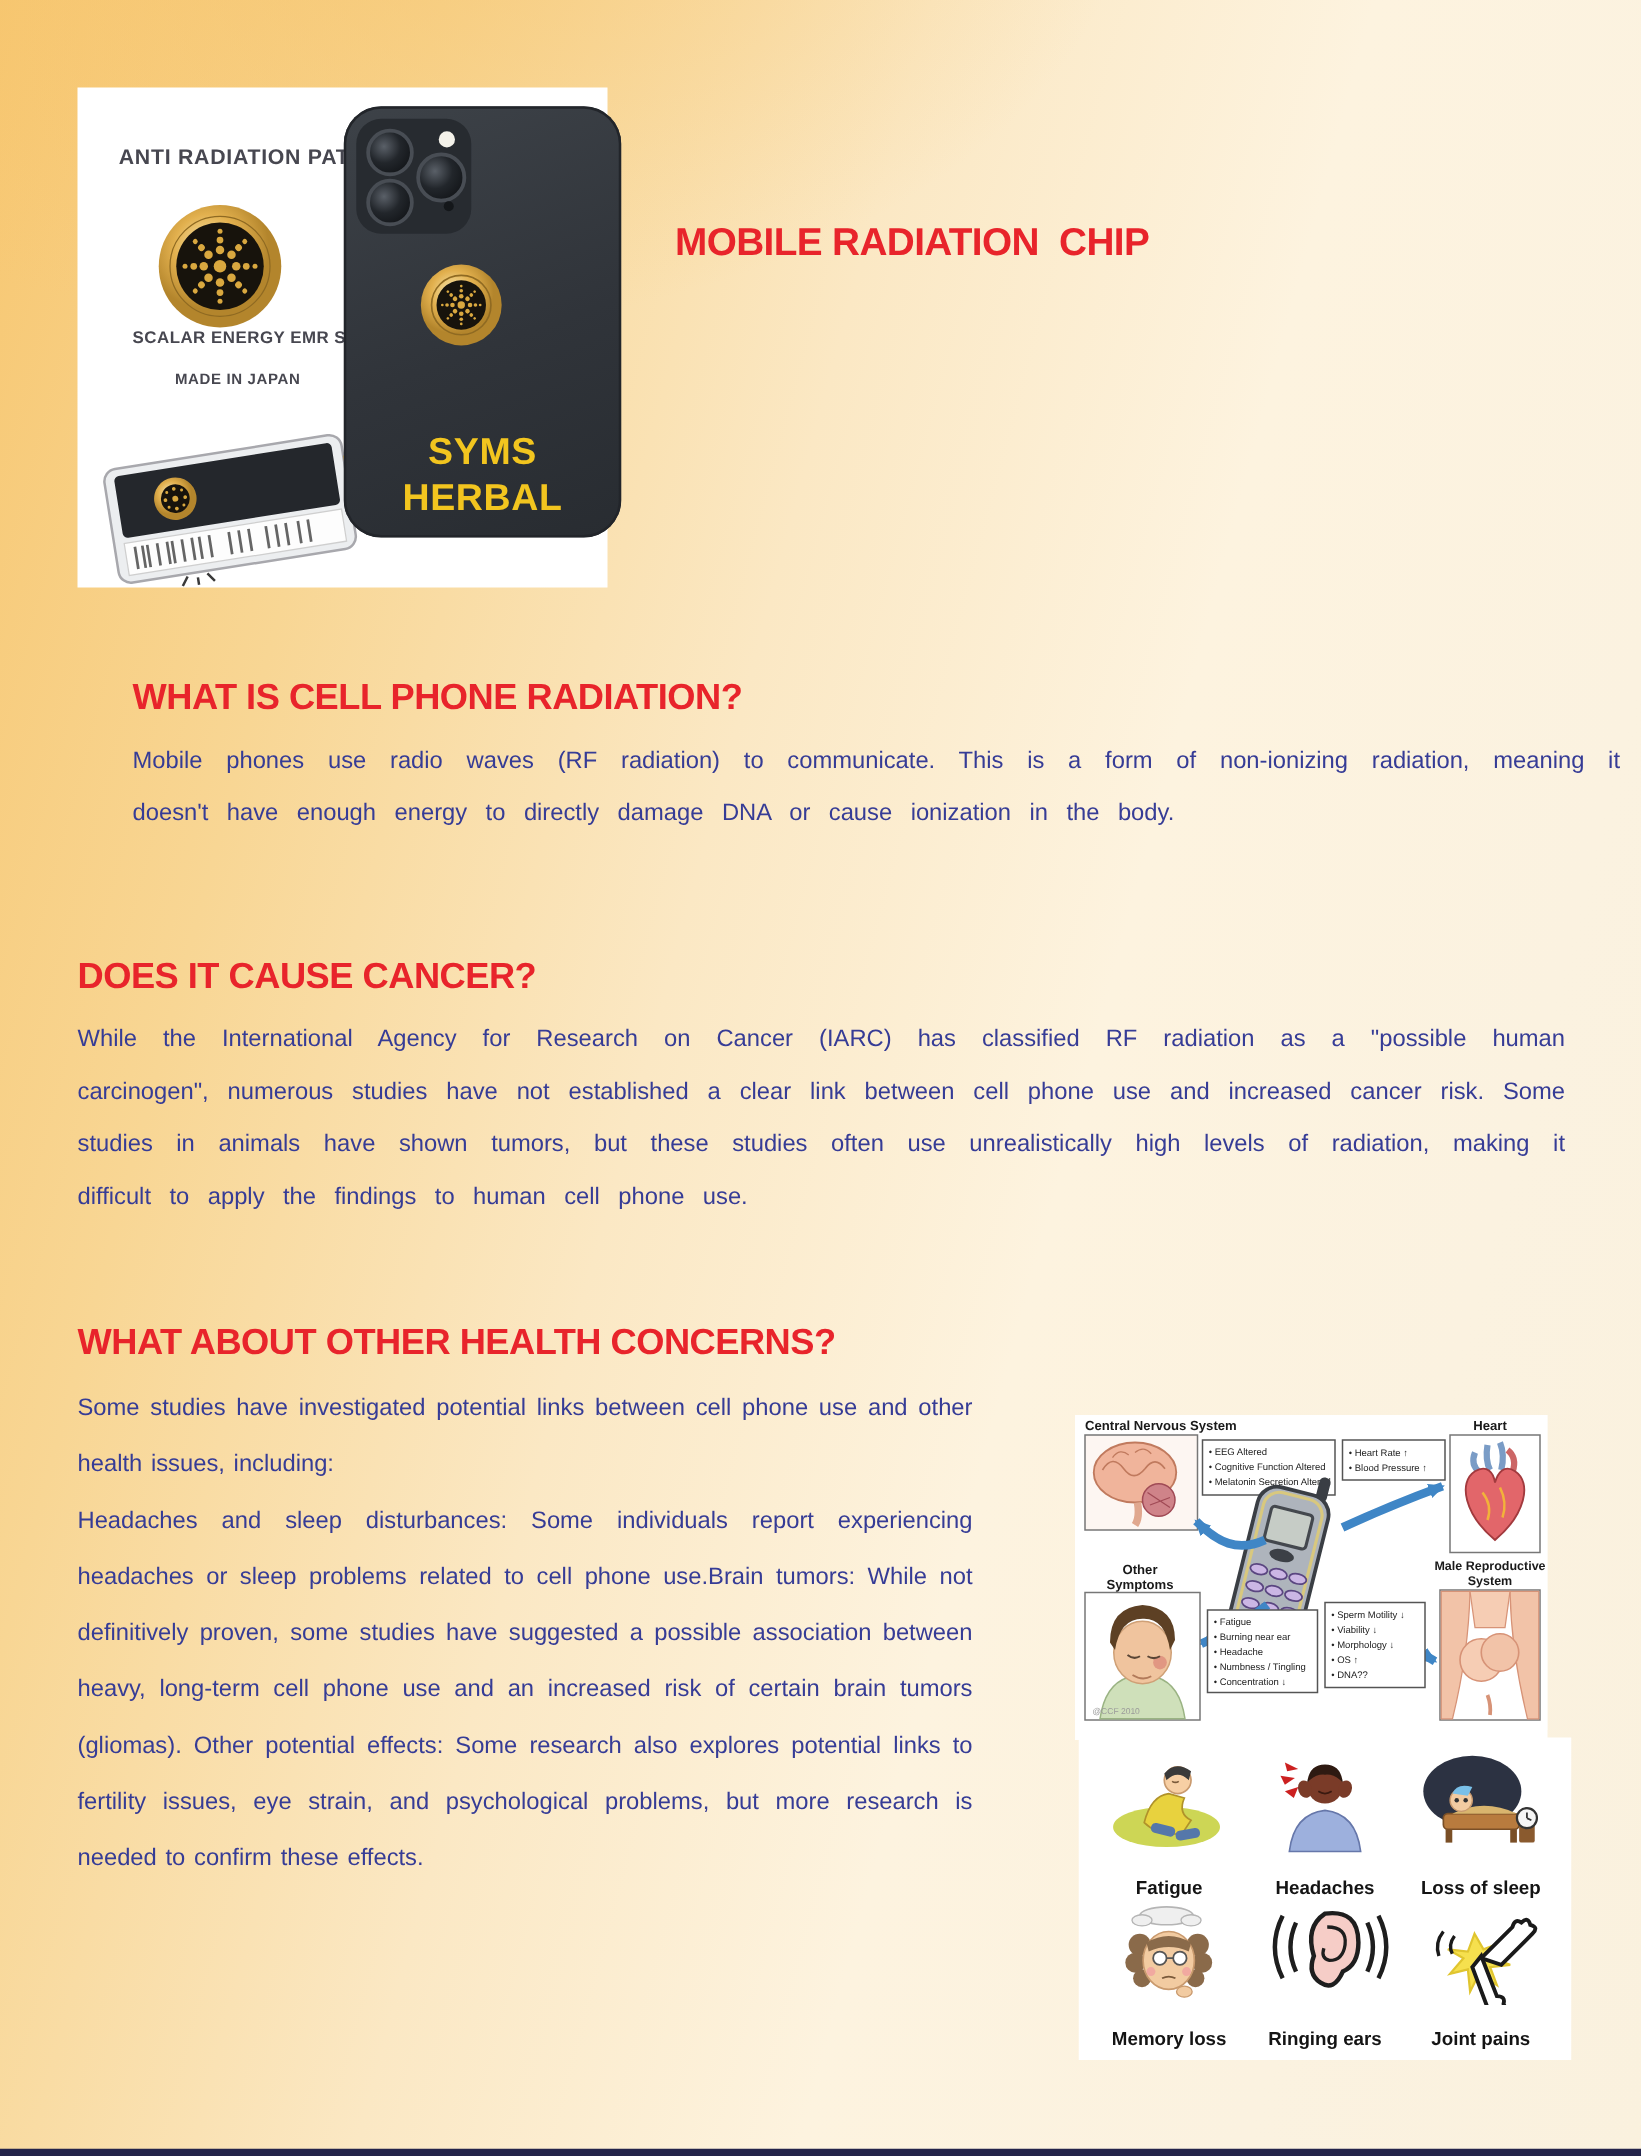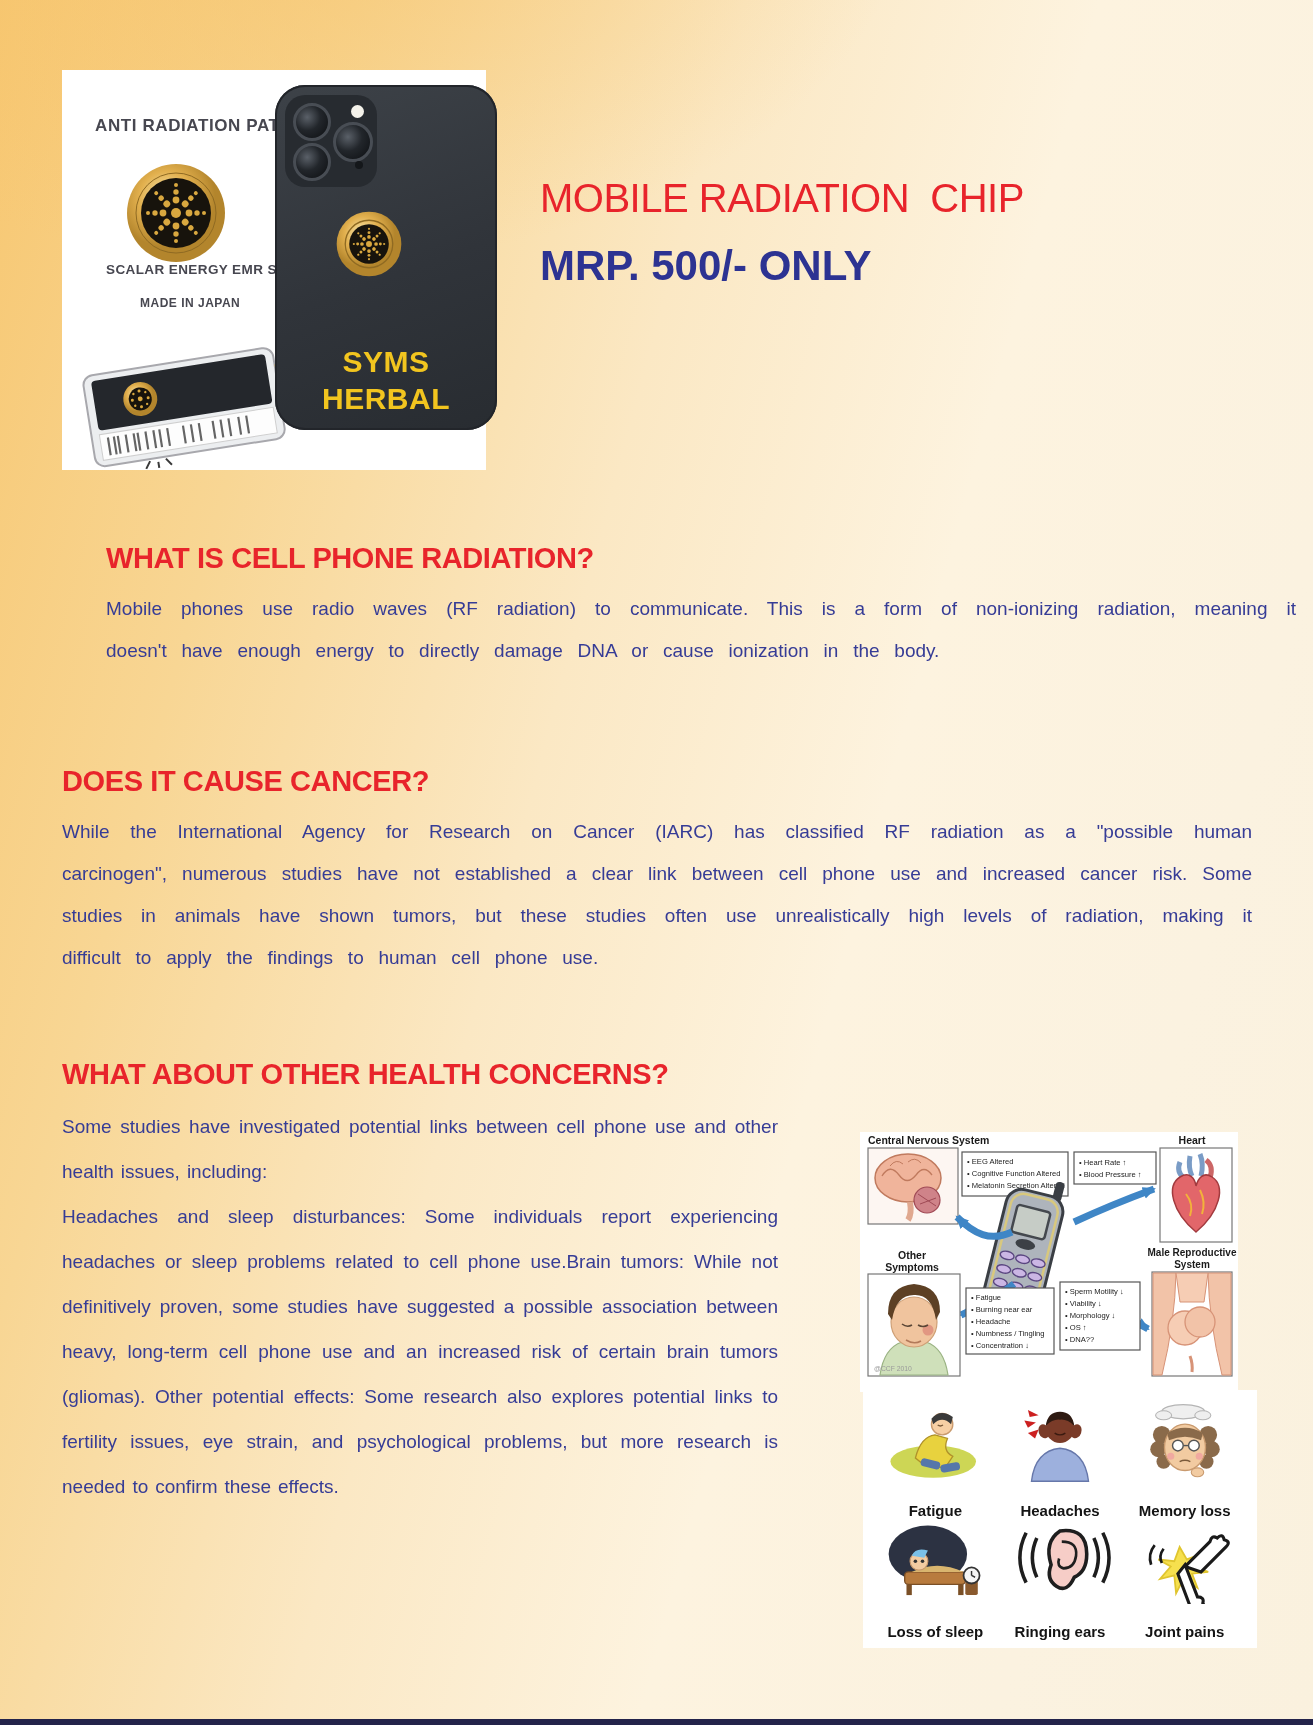--- a/index.html
+++ b/index.html
@@ -25,21 +25,21 @@
   .lens2{left:8px;top:48px;width:32px;height:32px;}
   .lens3{left:48px;top:27px;width:34px;height:34px;}
   .flash{position:absolute;left:66px;top:10px;width:13px;height:13px;border-radius:50%;background:#f4f2ea;}
   .cam-dot{position:absolute;left:70px;top:66px;width:8px;height:8px;border-radius:50%;background:#14171a;}
   .patch-phone{position:absolute;left:61px;top:126px;width:66px;height:66px;}
   .phone-brand{position:absolute;left:0;top:258px;width:100%;text-align:center;color:#f2c51f;
     font-weight:bold;font-size:30px;line-height:37px;letter-spacing:.5px;}
 
   
   .title-block{position:absolute;left:540px;top:176px;}
-  .t1{font-size:40px;font-weight:normal;color:#e8242b;white-space:pre;letter-spacing:-.5px;text-align:right;}
+  .t1{font-size:31px;font-weight:bold;color:#e8242b;white-space:pre;letter-spacing:-.5px;text-align:right;}
   .t2{font-size:42px;font-weight:bold;color:#2d3392;margin-top:21px;letter-spacing:0;}
 
   
   .section{position:absolute;left:62px;width:1190px;}
   .s1{top:542px;margin-left:44px;} .s2{top:765px;} .s3{top:1058px;}
   .sec-h{margin:0;font-size:29px;font-weight:bold;color:#e8242b;letter-spacing:-.4px;}
   .sec-b{margin:13px 0 0 0;font-size:19px;line-height:42px;color:#363c96;
     text-align:justify;word-spacing:.5em;}
   .s3 .sec-b{width:716px;line-height:45px;word-spacing:.09em;}
   .s3 .sec-b p{margin:0;}
@@ -149,21 +149,20 @@
       </div>
       <div class="phone-brand">
         <div>SYMS</div>
         <div>HERBAL</div>
       </div>
     </div>
   </div>
 
   <div class="title-block">
     <div class="t1">MOBILE RADIATION  CHIP</div>
-    <div class="t2">MRP. 500/- ONLY</div>
   </div>
 
   <div class="section s1">
     <h2 class="sec-h">WHAT IS CELL PHONE RADIATION?</h2>
     <div class="sec-b">Mobile phones use radio waves (RF radiation) to communicate. This is a form of non-ionizing radiation, meaning it doesn't have enough energy to directly damage DNA or cause ionization in the body.</div>
   </div>
 
   <div class="section s2">
     <h2 class="sec-h">DOES IT CAUSE CANCER?</h2>
     <div class="sec-b">While the International Agency for Research on Cancer (IARC) has classified RF radiation as a "possible human carcinogen", numerous studies have not established a clear link between cell phone use and increased cancer risk. Some studies in animals have shown tumors, but these studies often use unrealistically high levels of radiation, making it difficult to apply the findings to human cell phone use.</div>
@@ -315,20 +314,37 @@
         <ellipse cx="78" cy="34" rx="6" ry="8" fill="#7a3b28" transform="rotate(20 78 34)"></ellipse>
         <polygon points="24,10 36,16 26,18" fill="#cc2020"></polygon>
         <polygon points="20,22 33,24 24,30" fill="#cc2020"></polygon>
         <polygon points="24,36 36,32 32,42" fill="#cc2020"></polygon>
         <path d="M54 36 q6 4 12 0" stroke="#3a1a10" stroke-width="1.6" fill="none"></path>
       </svg>
       <div class="sym-label">Headaches</div>
     </div>
     <div class="sym-cell">
       <svg viewBox="0 0 120 92">
+        <ellipse cx="52" cy="36" rx="44" ry="32" fill="#2c3242"></ellipse>
+        <rect x="26" y="56" width="68" height="14" rx="4" fill="#b87b3e" stroke="#7a4f26" stroke-width="1.5"></rect>
+        <rect x="28" y="70" width="6" height="12" fill="#7a4f26"></rect>
+          <rect x="86" y="70" width="6" height="12" fill="#7a4f26"></rect>
+        <path d="M34 56 Q62 42 92 56 Z" fill="#d9b56e"></path>
+        <circle cx="42" cy="44" r="10" fill="#f2cba1" stroke="#c99a6e" stroke-width="1.2"></circle>
+        <path d="M34 38 Q38 28 52 32 L48 40 Z" fill="#7ac0e8"></path>
+        <circle cx="38" cy="44" r="2" fill="#333"></circle>
+          <circle cx="46" cy="44" r="2" fill="#333"></circle>
+        <rect x="94" y="64" width="14" height="18" rx="2" fill="#8a5a2e"></rect>
+        <circle cx="101" cy="60" r="9" fill="#f5f5f5" stroke="#333" stroke-width="2"></circle>
+        <path d="M101 60 l0 -5 M101 60 l4 2" stroke="#333" stroke-width="1.6"></path>
+      </svg>
+      <div class="sym-label">Loss of sleep</div>
+    </div>
+    <div class="sym-cell">
+      <svg viewBox="0 0 120 92">
         <ellipse cx="58" cy="12" rx="24" ry="8" fill="#efefef" stroke="#b5b5b5" stroke-width="1.5"></ellipse>
         <ellipse cx="36" cy="16" rx="9" ry="5" fill="#efefef" stroke="#b5b5b5" stroke-width="1.2"></ellipse>
         <ellipse cx="80" cy="16" rx="9" ry="5" fill="#efefef" stroke="#b5b5b5" stroke-width="1.2"></ellipse>
         <g fill="#8a6a4a">
           <circle cx="34" cy="38" r="10"></circle>
             <circle cx="86" cy="38" r="10"></circle>
             <circle cx="30" cy="54" r="9"></circle>
           <circle cx="90" cy="54" r="9"></circle>
             <circle cx="36" cy="68" r="8"></circle>
             <circle cx="84" cy="68" r="8"></circle>
@@ -340,37 +356,20 @@
         <path d="M58 50 h6" stroke="#555" stroke-width="1.6"></path>
         <circle cx="44" cy="62" r="4" fill="#f0a0a0" opacity=".8"></circle>
           <circle cx="76" cy="62" r="4" fill="#f0a0a0" opacity=".8"></circle>
         <path d="M54 68 q6 -3 12 0" stroke="#7a5a3a" stroke-width="1.6" fill="none"></path>
         <ellipse cx="74" cy="80" rx="7" ry="5" fill="#f2cba1" stroke="#c99a6e" stroke-width="1.2"></ellipse>
       </svg>
       <div class="sym-label">Memory loss</div>
     </div>
     <div class="sym-cell">
       <svg viewBox="0 0 120 92">
-        <ellipse cx="52" cy="36" rx="44" ry="32" fill="#2c3242"></ellipse>
-        <rect x="26" y="56" width="68" height="14" rx="4" fill="#b87b3e" stroke="#7a4f26" stroke-width="1.5"></rect>
-        <rect x="28" y="70" width="6" height="12" fill="#7a4f26"></rect>
-          <rect x="86" y="70" width="6" height="12" fill="#7a4f26"></rect>
-        <path d="M34 56 Q62 42 92 56 Z" fill="#d9b56e"></path>
-        <circle cx="42" cy="44" r="10" fill="#f2cba1" stroke="#c99a6e" stroke-width="1.2"></circle>
-        <path d="M34 38 Q38 28 52 32 L48 40 Z" fill="#7ac0e8"></path>
-        <circle cx="38" cy="44" r="2" fill="#333"></circle>
-          <circle cx="46" cy="44" r="2" fill="#333"></circle>
-        <rect x="94" y="64" width="14" height="18" rx="2" fill="#8a5a2e"></rect>
-        <circle cx="101" cy="60" r="9" fill="#f5f5f5" stroke="#333" stroke-width="2"></circle>
-        <path d="M101 60 l0 -5 M101 60 l4 2" stroke="#333" stroke-width="1.6"></path>
-      </svg>
-      <div class="sym-label">Loss of sleep</div>
-    </div>
-    <div class="sym-cell">
-      <svg viewBox="0 0 120 92">
         <path d="M60 10 Q90 6 90 36 Q90 56 76 62 Q68 80 56 72 Q44 64 50 48 Q42 22 60 10 Z" fill="#f6cdc7" stroke="#1e1e1e" stroke-width="4"></path>
         <path d="M62 22 Q80 22 78 38 Q76 52 64 52 Q56 50 59 41" fill="none" stroke="#1e1e1e" stroke-width="3"></path>
         <path d="M34 18 Q24 40 34 62" fill="none" stroke="#1e1e1e" stroke-width="4"></path>
         <path d="M22 12 Q8 40 22 68" fill="none" stroke="#1e1e1e" stroke-width="4"></path>
         <path d="M98 18 Q108 40 98 62" fill="none" stroke="#1e1e1e" stroke-width="4"></path>
         <path d="M108 12 Q122 40 108 68" fill="none" stroke="#1e1e1e" stroke-width="4"></path>
       </svg>
       <div class="sym-label">Ringing ears</div>
     </div>
     <div class="sym-cell">

